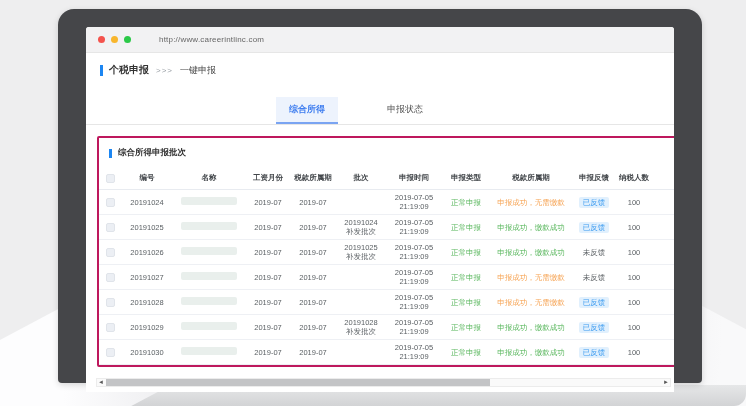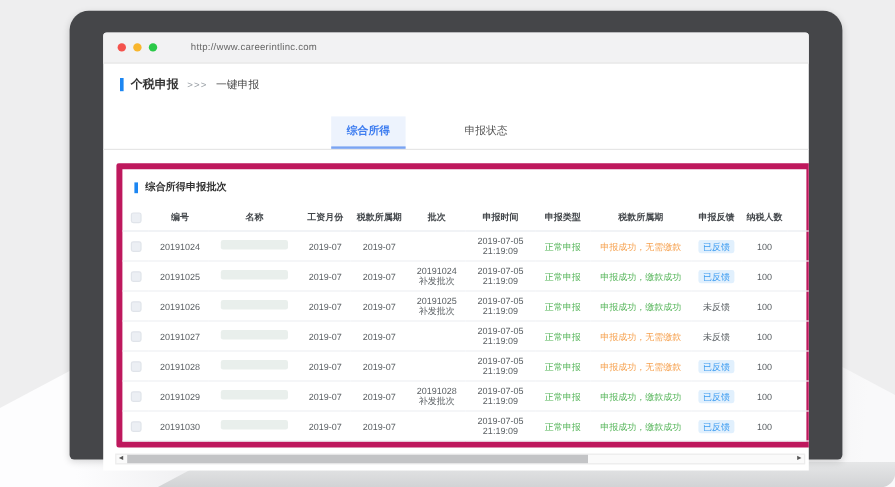--- a/index.html
+++ b/index.html
@@ -35,21 +35,21 @@
   .bc-title{font-size:10px;font-weight:bold;color:#333;}
   .bc-sep{font-size:8px;color:#9aa0a6;margin:0 7px;letter-spacing:1px;}
   .bc-sub{font-size:9px;color:#444;}
 
   .tabs{display:flex;margin:20px 0 0 190px;gap:24px;}
   .tab{font-size:9px;color:#555;padding:6px 13px;margin-right:12px;cursor:pointer;
     border-bottom:2px solid transparent;}
   .tab.active{color:var(--tab-blue);font-weight:bold;background:#edf3fd;border-bottom-color:#7aa4f2;}
   .tabs-divider{height:1px;background:#e6e6e6;width:100%;}
 
-  .card{margin:11px 0 0 11px;width:580px;border:5px solid #be185d;border-radius:2px;background:#fff;}
+  .card{margin:11px 0 0 11px;width:580px;border:2px solid #be185d;border-radius:2px;background:#fff;}
   .card-head{display:flex;align-items:center;justify-content:space-between;padding:9px 10px 8px 10px;}
   .card-title{display:flex;align-items:center;font-size:8.5px;font-weight:bold;color:#333;}
   .card-actions .btn{background:var(--accent);color:#fff;border:none;border-radius:3px;
     font-size:8px;padding:4px 13px;margin-left:11px;cursor:pointer;font-family:inherit;}
 
   .table-wrap{width:604px;}
   table{border-collapse:collapse;table-layout:fixed;width:604px;}
   th{font-size:7.5px;color:#43474b;font-weight:bold;padding:6px 2px;text-align:center;}
   td{font-size:7.5px;color:#5b6064;text-align:center;padding:3px 2px;line-height:9px;height:24px;}
   thead tr{border-bottom:1px solid #e8ebf0;}

